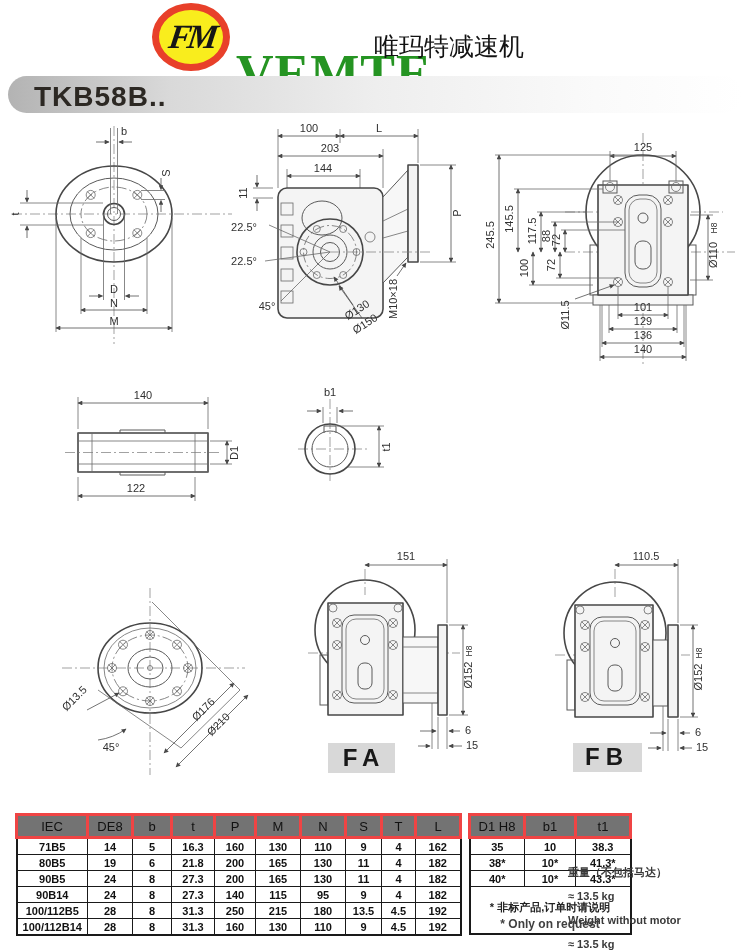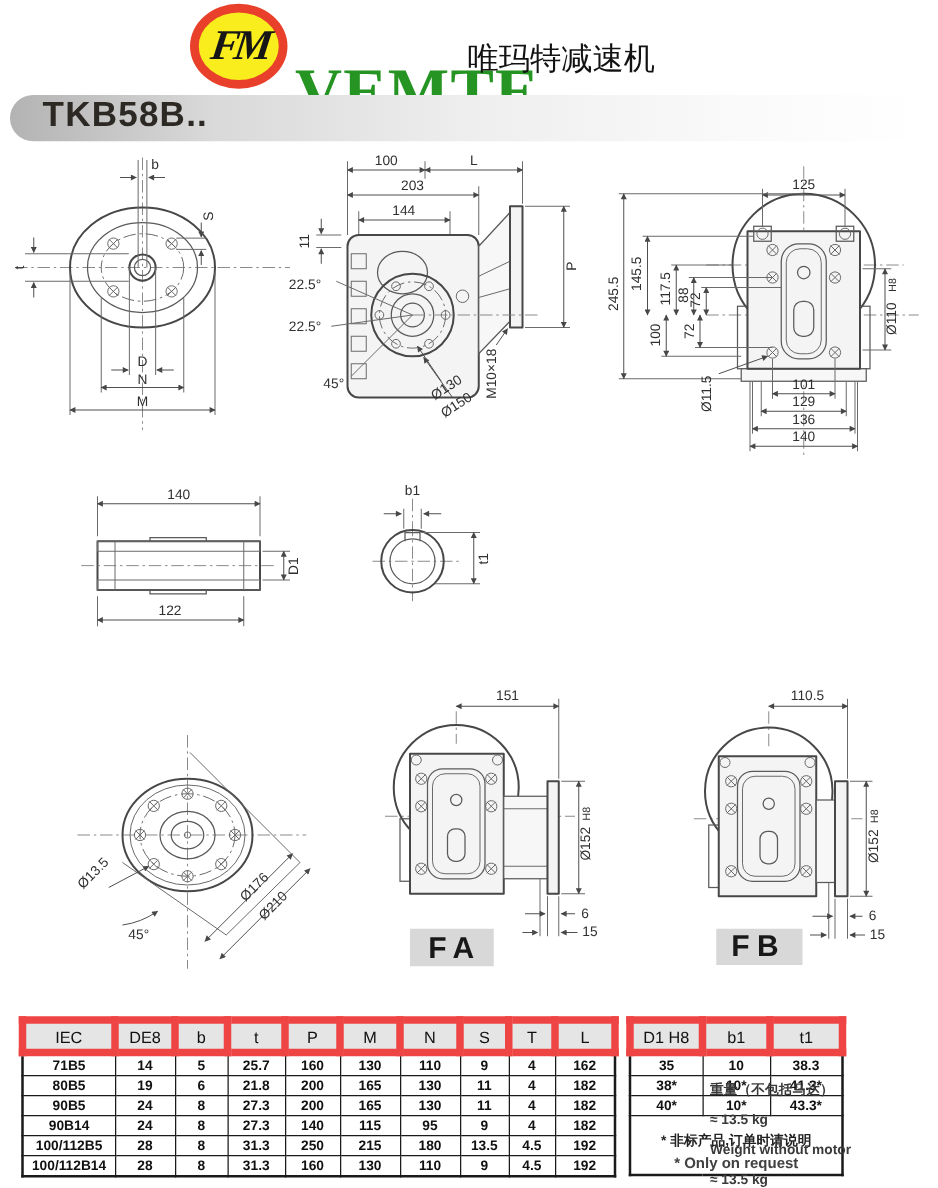--- a/index.html
+++ b/index.html
@@ -12,21 +12,21 @@
         display:flex;align-items:center;justify-content:center;}
   #logo .mono{font-family:"Liberation Serif",serif;font-weight:700;font-style:italic;
         font-size:34px;color:#161616;transform:skewX(-8deg);letter-spacing:-4px;}
   #brand{position:absolute;left:236px;top:4px;font-family:"Liberation Serif",serif;
         font-weight:700;font-size:52px;color:#259422;letter-spacing:1px;margin-top:40px;}
   #brand-cn{position:absolute;left:374px;top:30px;font-size:25px;font-weight:400;color:#121212;}
 
   
   #titlebar{position:absolute;left:8px;top:76px;width:734px;height:37px;border-radius:19px;
         background:linear-gradient(90deg,#b3b3b3 0%,#d9d9d9 22%,#eeeeee 50%,#fafafa 80%,#ffffff 100%);
-        display:flex;align-items:flex-start;}
+        display:flex;align-items:flex-end;}
   #titlebar .t{font-size:28px;font-weight:700;color:#2c2823;padding-left:26px;letter-spacing:1px;}
 
   
   svg{position:absolute;overflow:visible;}
   .thick{stroke:#474747;stroke-width:1.6;fill:none;stroke-linejoin:round;}
   .thickf{stroke:#474747;stroke-width:1.6;fill:#f4f4f4;stroke-linejoin:round;}
   .med{stroke:#5a5a5a;stroke-width:1;fill:none;}
   .medf{stroke:#5a5a5a;stroke-width:1;fill:#f7f7f7;}
   .thin{stroke:#6a6a6a;stroke-width:.8;fill:none;}
   .cl{stroke:#7a7a7a;stroke-width:.7;fill:none;stroke-dasharray:10 3 2 3;}
@@ -37,21 +37,21 @@
   text.dims{font-family:"Liberation Sans",sans-serif;font-size:8.5px;fill:#303030;}
   text.viewlab{font-family:"Liberation Sans",sans-serif;font-size:24px;font-weight:700;
         fill:#181818;letter-spacing:6px;}
 
   
   .viewbox{fill:#d8d8d8;}
 
   
   #tablewrap{position:absolute;left:15px;top:813px;display:flex;gap:6px;align-items:flex-start;}
   table.spec{border-collapse:collapse;border:2px solid #1a1a1a;}
-  table.spec th{background:#e5e5e5;border:6px solid #ef4444;font-size:13px;font-weight:400;
+  table.spec th{background:#737373;border:3px solid #ef4444;font-size:13px;font-weight:400;
         color:#111;height:20px;padding:0 3px;}
   table.spec td{border:1px solid #1a1a1a;font-size:11px;font-weight:700;color:#111;
         text-align:center;height:15px;padding:0 2px;white-space:nowrap;}
   td.iec{width:62px;font-size:10.5px;}
   td.note{text-align:left;vertical-align:top;padding:3px 4px;height:62px;}
   td.note .n1{font-size:11px;font-weight:700;color:#222;line-height:17px;margin-top:12px;}
   td.note .n2{font-size:12px;font-weight:700;color:#404040;line-height:17px;}
 
   
   #weight{position:absolute;left:568px;top:860px;color:#3a3a3a;font-weight:700;}
@@ -473,21 +473,21 @@
         <th style="width:36px">M</th>
         <th style="width:36px">N</th>
         <th style="width:27px">S</th>
         <th style="width:25px">T</th>
         <th style="width:36px">L</th>
       </tr>
       <tr>
         <td class="iec">71B5</td>
         <td>14</td>
         <td>5</td>
-        <td>25.7</td>
+        <td>16.3</td>
         <td>160</td>
         <td>130</td>
         <td>110</td>
         <td>9</td>
         <td>4</td>
         <td>162</td>
       </tr>
       <tr>
         <td class="iec">80B5</td>
         <td>19</td>

